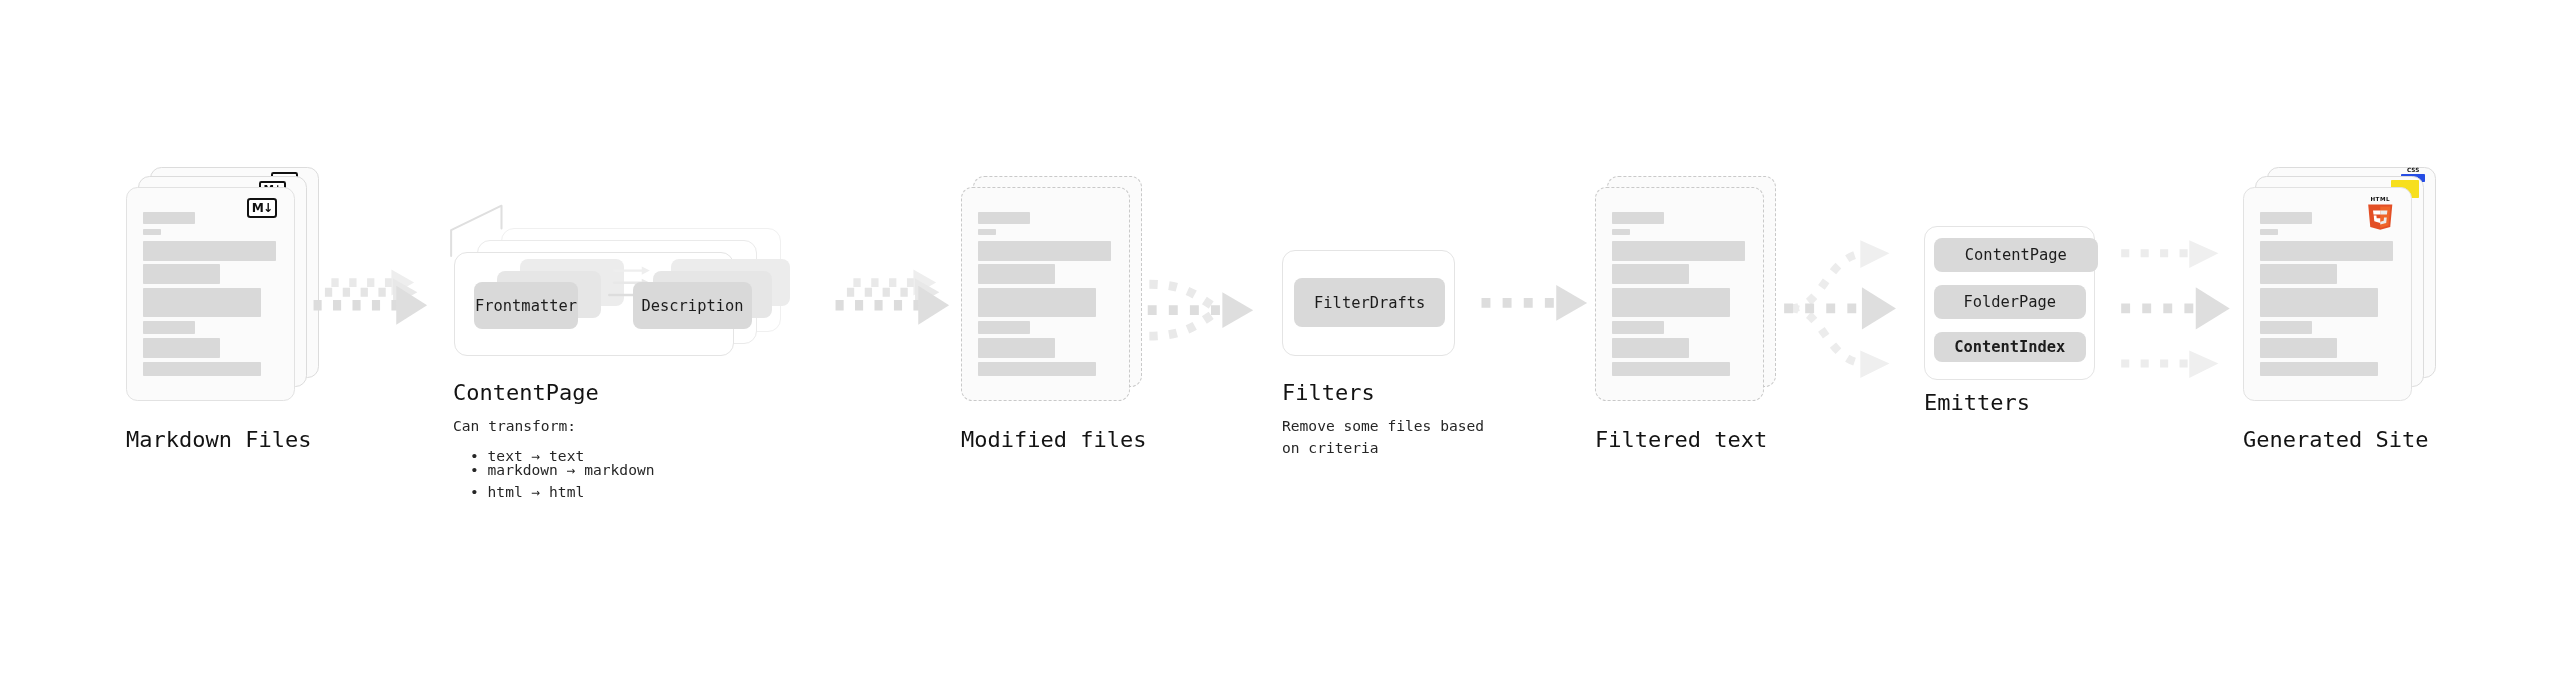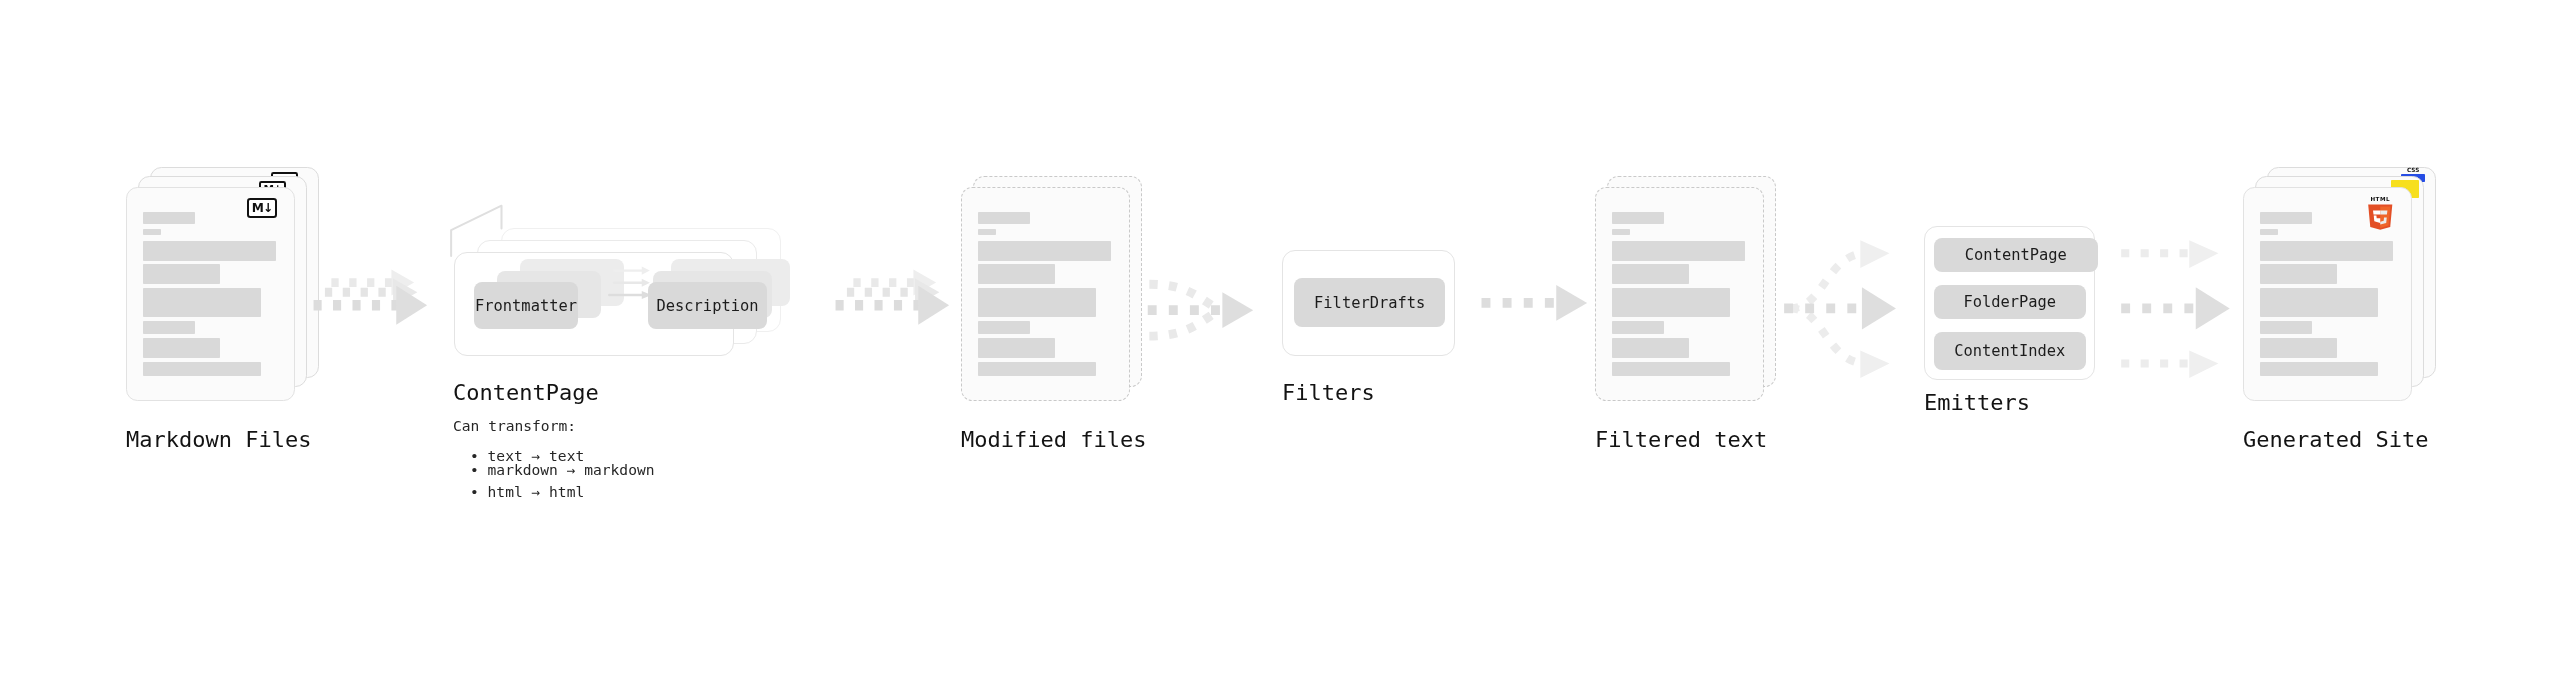--- a/index.html
+++ b/index.html
@@ -186,21 +186,21 @@
         <line x1="10" y1="18" x2="48" y2="18" stroke="#eeeeee" stroke-width="3"></line>
         <path d="M44 13 L54 18 L44 23 Z" fill="#eeeeee"></path>
         <line x1="10" y1="33" x2="48" y2="33" stroke="#e8e8e8" stroke-width="3"></line>
         <path d="M44 28 L54 33 L44 38 Z" fill="#e8e8e8"></path>
         <line x1="4" y1="48" x2="48" y2="48" stroke="#dddddd" stroke-width="3"></line>
         <path d="M44 43 L56 48 L44 53 Z" fill="#dddddd"></path>
       </g>
     </svg>
 
     <div class="pill" style="left:31px;top:91px;width:104px;height:47px;">Frontmatter</div>
-    <div class="pill" style="left:205px;top:91px;width:119px;height:47px;">Description</div>
+    <div class="pill" style="left:190px;top:91px;width:119px;height:47px;">Description</div>
   </div>
 
   <div class="title" style="left:453px;top:380px;">ContentPage</div>
   <div class="sub" style="left:453px;top:415px;">Can transform:</div>
   <div class="bullets" style="left:470px;top:445px;">• text → text</div>
   <div class="bullets" style="left:470px;top:459px;">• markdown → markdown</div>
   <div class="bullets" style="left:470px;top:481px;">• html → html</div>
 
   <div class="node" style="left:829px;top:268px;">
     <svg width="138" height="73" viewBox="0 0 170 90">
@@ -247,20 +247,22 @@
       </g>
       <path d="M104 42 L142 64 L104 86 Z" fill="#dedede"></path>
     </svg>
   </div>
 
   <div class="node" style="left:1282px;top:250px;">
     <div class="group-box" style="left:0px;top:0px;width:173px;height:106px;"></div>
     <div class="pill" style="left:12.2px;top:28.4px;width:151px;height:49px;">FilterDrafts</div>
   </div>
   <div class="title" style="left:1282px;top:380px;">Filters</div>
+  <div class="sub" style="left:1282px;top:415px;">Remove some files based
+on criteria</div>
 
   <div class="node" style="left:1475px;top:280px;">
     <svg width="130" height="49" viewBox="0 0 160 60">
       <g fill="none" stroke="#dddddd" stroke-width="12" stroke-dasharray="11 15">
         <line x1="8" y1="28" x2="106" y2="28"></line>
       </g>
       <path d="M100 6 L138 28 L100 50 Z" fill="#dedede"></path>
     </svg>
   </div>
 
@@ -293,21 +295,21 @@
         <line x1="10" y1="98" x2="112" y2="98"></line>
       </g>
       <path d="M106 72 L148 98 L106 124 Z" fill="#dedede"></path>
     </svg>
   </div>
 
   <div class="node" style="left:1924px;top:226px;">
     <div class="group-box" style="left:0px;top:0px;width:171px;height:154px;"></div>
     <div class="pill" style="left:9.8px;top:12.2px;width:164px;height:34px;">ContentPage</div>
     <div class="pill" style="left:9.8px;top:59px;width:152px;height:34px;">FolderPage</div>
-    <div class="pill" style="left:9.8px;top:106px;width:152px;height:38px;">ContentIndex</div>
+    <div class="pill" style="left:9.8px;top:106px;width:152px;height:30px;font-weight:bold;">ContentIndex</div>
   </div>
   <div class="title" style="left:1924px;top:390px;">Emitters</div>
 
   <div class="node" style="left:2113px;top:229px;">
     <svg width="146" height="158" viewBox="0 0 180 195">
       <g fill="none" stroke="#ececec" stroke-width="10" stroke-dasharray="10 14">
         <line x1="10" y1="30" x2="98" y2="30"></line>
         <line x1="10" y1="166" x2="98" y2="166"></line>
       </g>
       <path d="M94 14 L130 30 L94 48 Z" fill="#efefef"></path>

